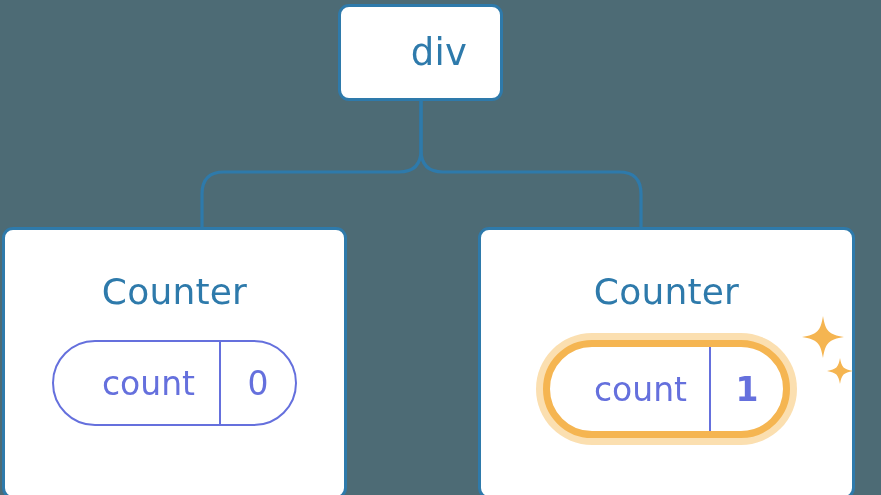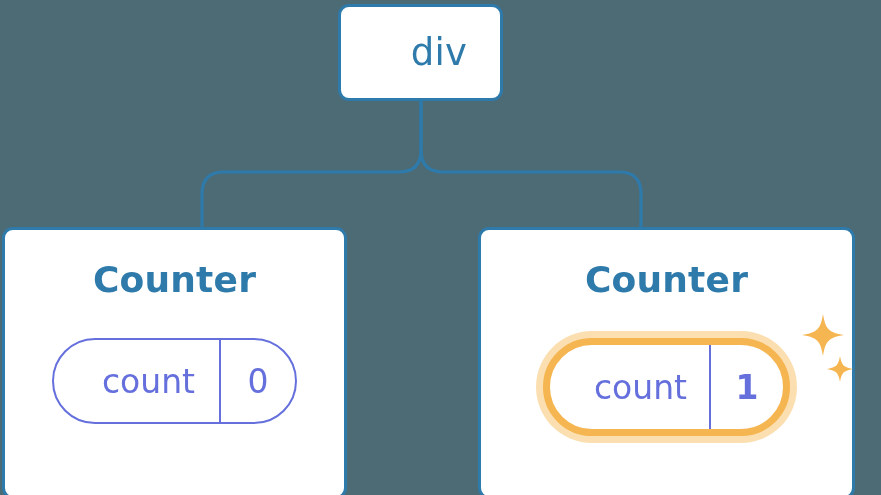--- a/index.html
+++ b/index.html
@@ -64,28 +64,27 @@
     line-height: 1;
     letter-spacing: 0.2px;
     font-weight: 400;
     white-space: nowrap;
   }
   .node-root .node-title {
     font-size: 37px;
   }
   .node-left .node-title,
   .node-right .node-title {
-    margin-top: 32px;
-    font-weight: bold;
+    margin-top: 44px;
   }
 
   
   .pill-wrap {
     position: relative;
-    margin-top: 40px;
+    margin-top: 30px;
     display: flex;
     align-items: center;
     justify-content: center;
   }
   .pill {
     position: relative;
     display: flex;
     align-items: stretch;
     height: 86px;
     border: 2px solid #6570dd;

